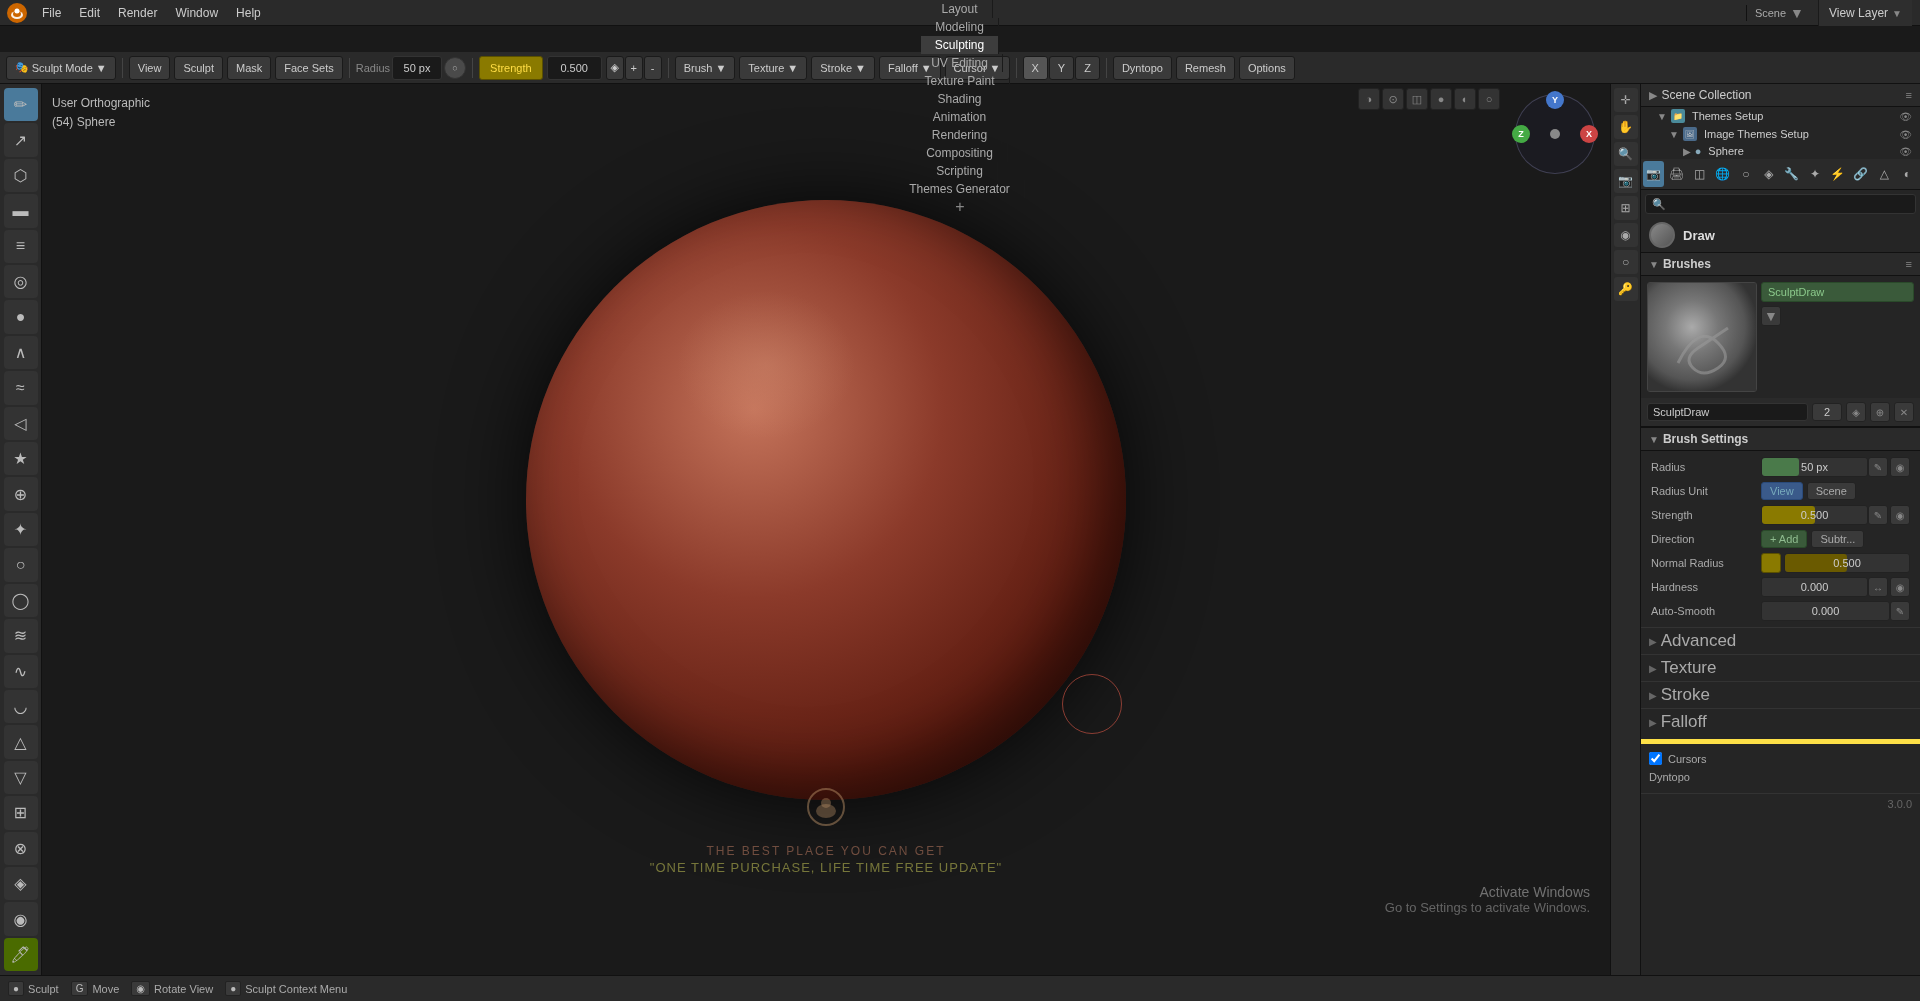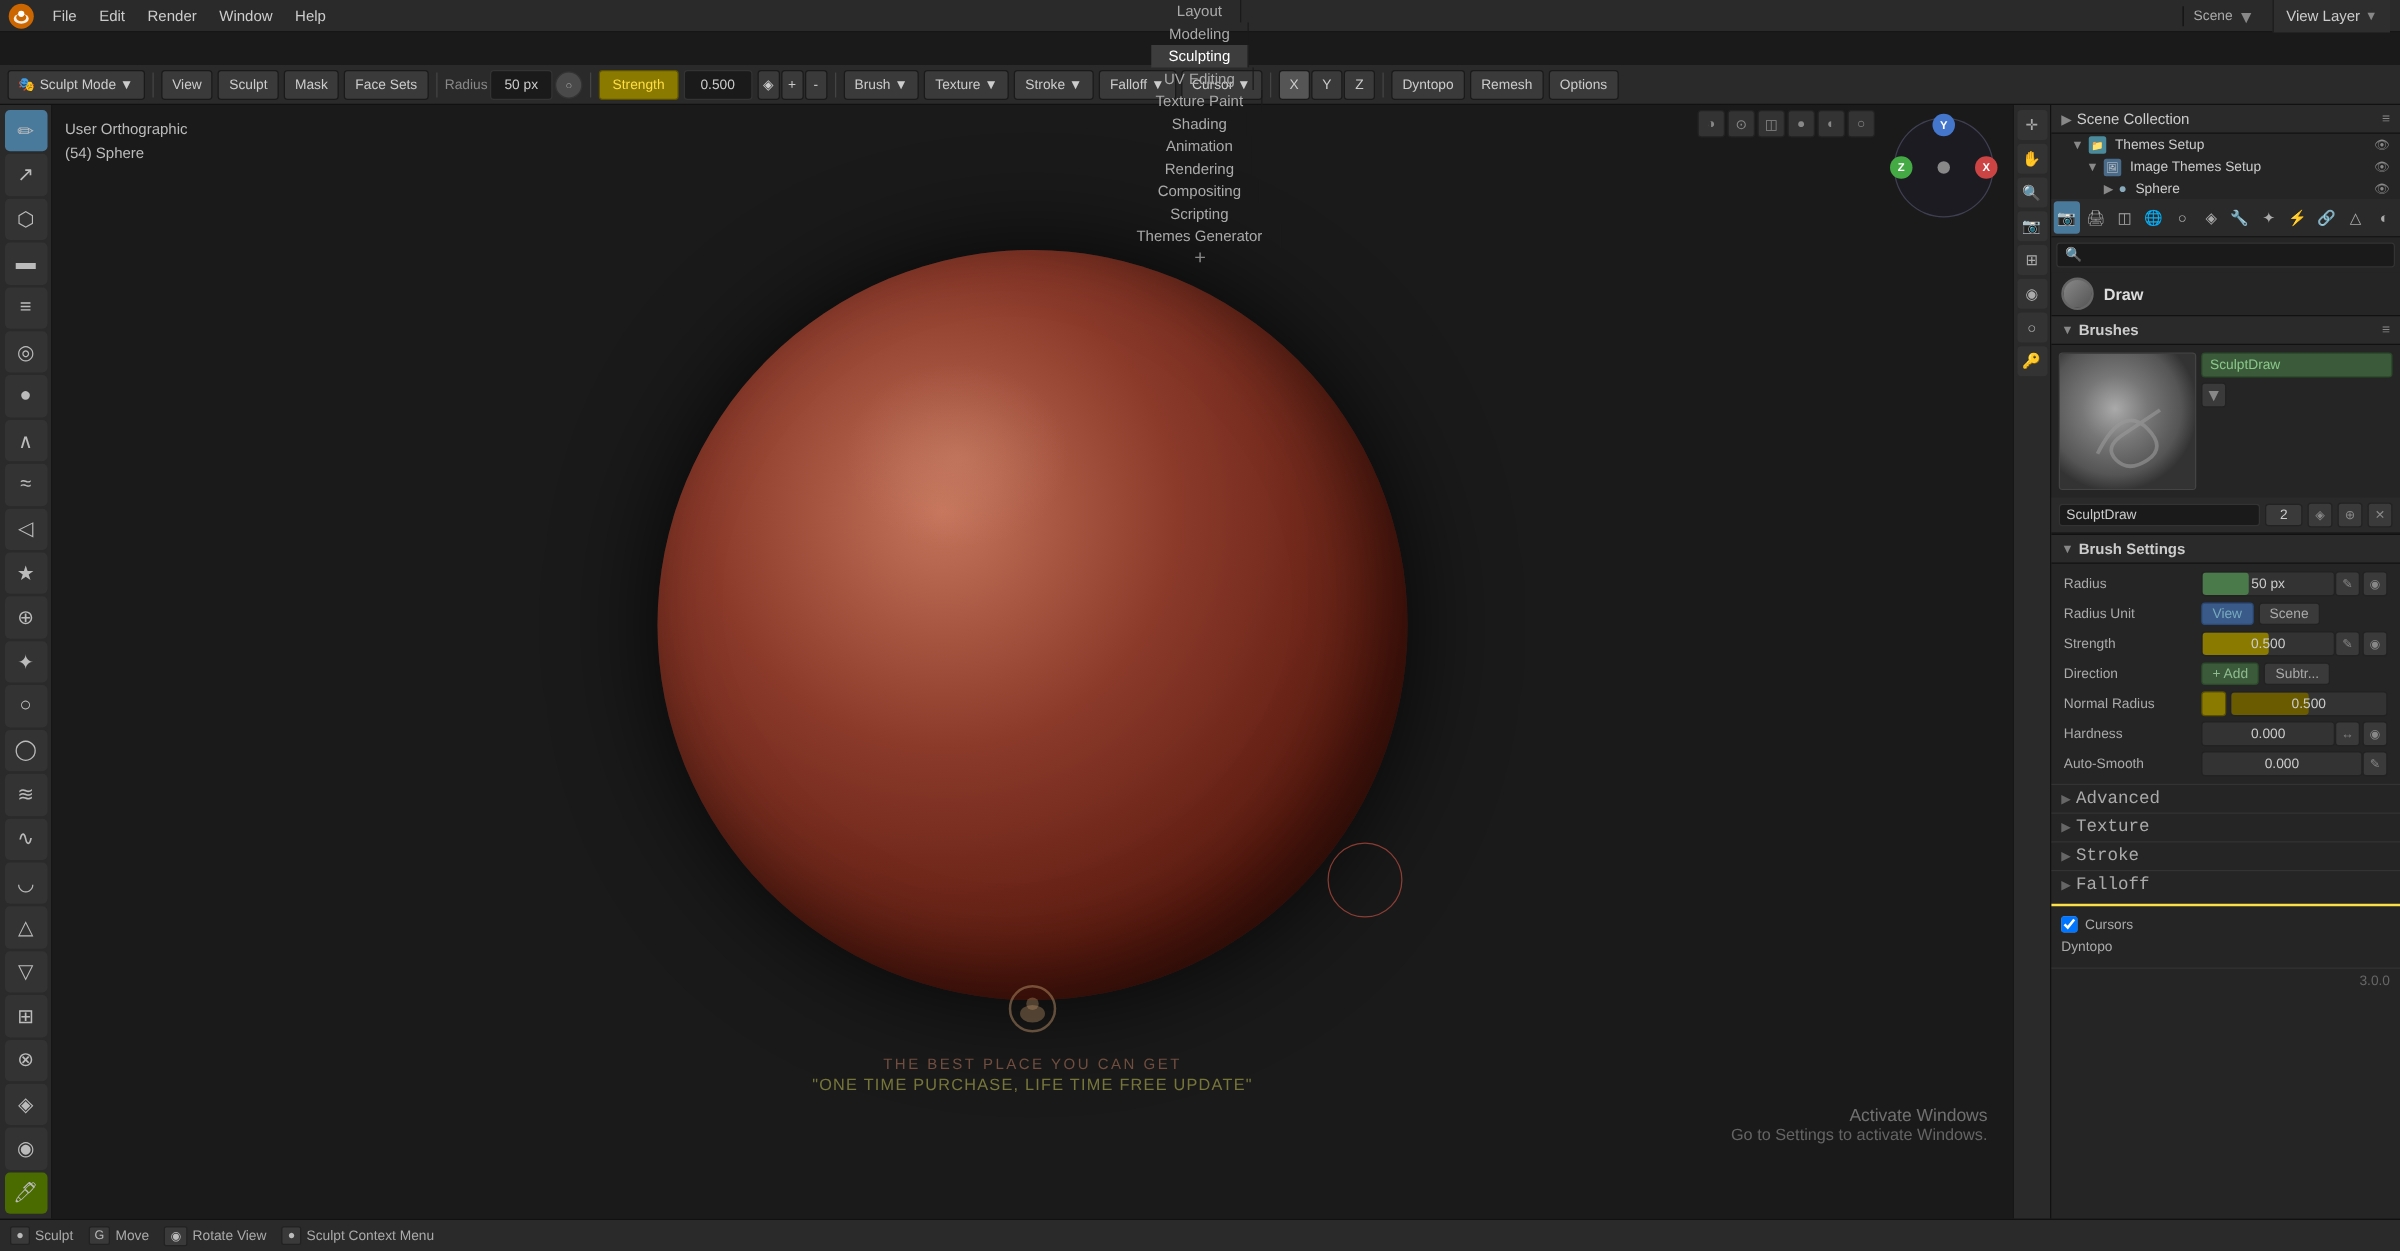--- a/index.html
+++ b/index.html
@@ -616,23 +616,22 @@
 
     
     .collapsible-row {
       display: flex;
       align-items: center;
       padding: 3px 8px;
       cursor: pointer;
       border-top: 1px solid #333;
     }
     .collapsible-label {
-      font-size: 14px;
+      font-size: 17px;
       color: #aaa;
-      font-family: Liberation Mono, monospace;
     }
     .collapsible-arrow { color: #666; font-size: 10px; margin-right: 4px; }
 
     
     .activate-overlay {
       position: absolute;
       bottom: 60px;
       right: 20px;
       color: rgba(150,150,150,0.6);
       font-size: 13px;
@@ -1081,21 +1080,21 @@
     </div>
     <div class="collapsible-row">
       <span class="collapsible-arrow">▶</span>
       <span class="collapsible-label">Stroke</span>
     </div>
     <div class="collapsible-row">
       <span class="collapsible-arrow">▶</span>
       <span class="collapsible-label">Falloff</span>
     </div>
 
-    <div style="padding:8px;border-top:2px solid #fde047;margin-top:4px;">
+    <div style="padding:8px;border-top:5px solid #fde047;margin-top:4px;">
       <div style="display:flex;align-items:center;gap:6px;margin-bottom:4px;">
         <input type="checkbox" checked="" style="">
         <span style="font-size:11px;color:#aaa;">Cursors</span>
       </div>
       <div style="font-size:11px;color:#888;padding:2px 0;">
         <span style="color:#aaa;">Dyntopo</span>
       </div>
     </div>
 
     <div style="padding:4px 8px;border-top:1px solid #333;font-size:11px;color:#666;text-align:right;">3.0.0</div>

